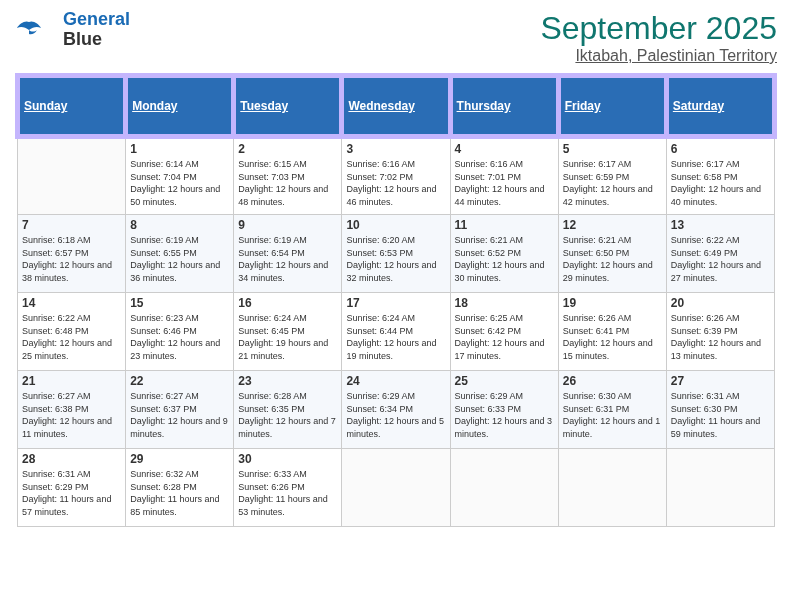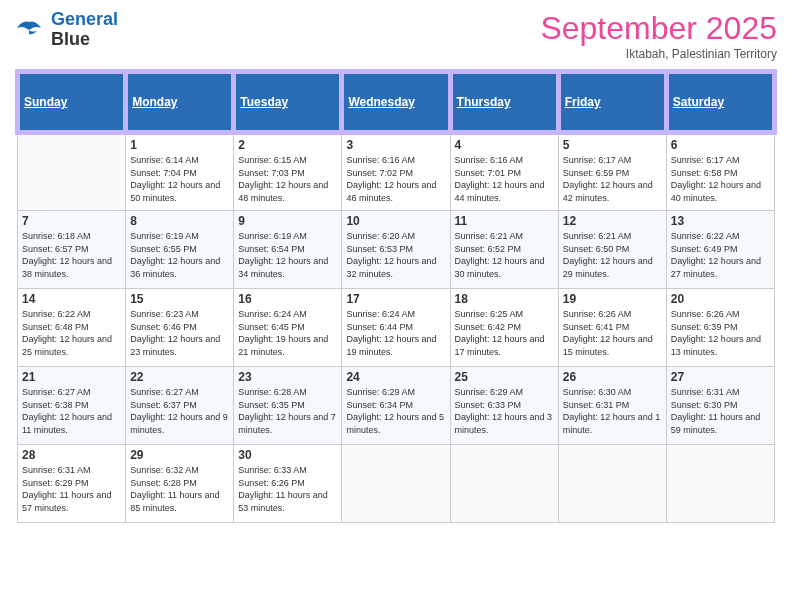--- a/index.html
+++ b/index.html
@@ -17,46 +17,47 @@
     }
     .header {
       display: flex;
       justify-content: space-between;
       align-items: flex-start;
       margin-bottom: 8px;
     }
     .logo {
       display: flex;
       align-items: center;
-      gap: 8px;
+      gap: 20px;
     }
     .logo-text {
       font-size: 18px;
       font-weight: bold;
       color: #333;
       line-height: 1.1;
     }
     .logo-text span {
       color: #1a6bb5;
     }
     .logo-bird {
       width: 28px;
       height: 24px;
     }
     .title-block {
       text-align: right;
     }
     .month-title {
       font-size: 32px;
       font-weight: normal;
-      color: #ec4899;
+      color: #0f766e;
     }
     .subtitle {
-      font-size: 12px;
+      font-size: 16px;
       color: #555;
+      text-decoration: underline;
     }
     table {
       width: 100%;
       border-collapse: collapse;
       table-layout: fixed;
     }
     thead tr th {
       background-color: #2a6db5;
       color: #fff;
       font-size: 12px;

